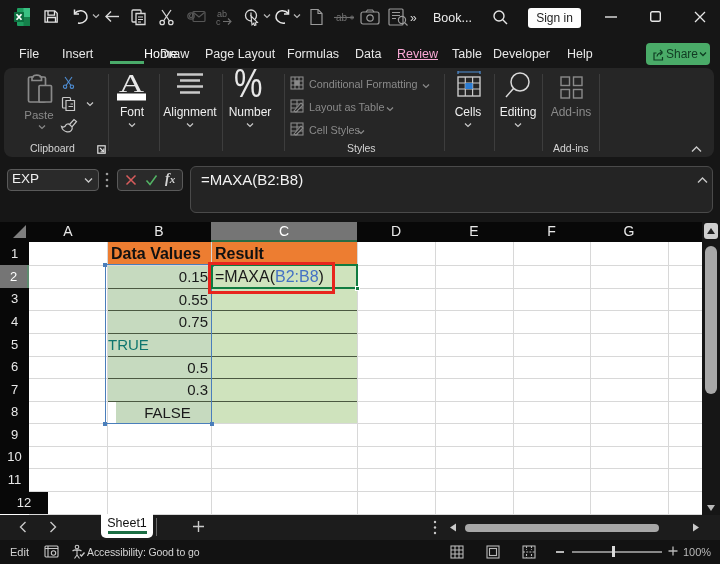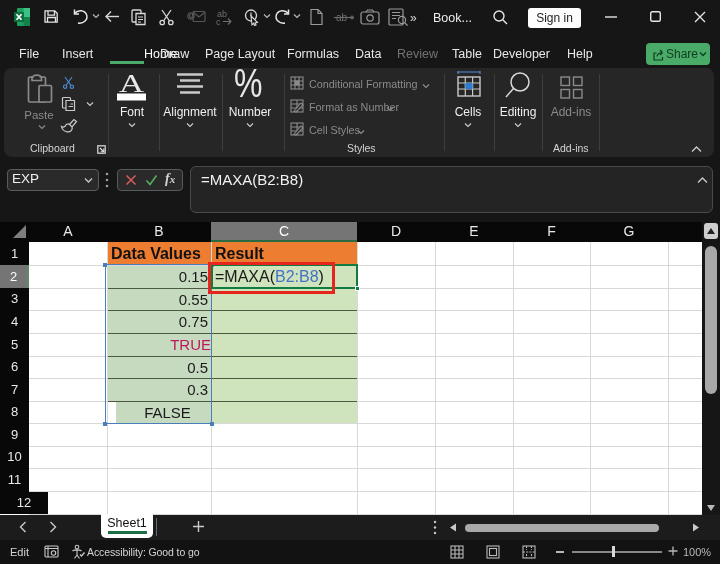--- a/index.html
+++ b/index.html
@@ -133,21 +133,21 @@
 
   <div class="abs" style="left:0;top:38px;width:720px;height:30px;background:#161616;"></div>
   <div class="abs" style="left:19px;top:47px;color:#e8e8e8;font-size:12.5px;">File</div>
   <div class="abs" style="left:62px;top:47px;color:#e8e8e8;font-size:12.5px;">Insert</div>
   <div class="abs" style="left:112px;top:47px;color:#ffffff;font-size:12.5px;margin-left:32px;">Home</div>
   <div class="abs" style="left:110px;top:61px;width:34px;height:2.5px;background:#4aab6a;"></div>
   <div class="abs" style="left:160px;top:47px;color:#e8e8e8;font-size:12.5px;">Draw</div>
   <div class="abs" style="left:205px;top:47px;color:#e8e8e8;font-size:12.5px;">Page Layout</div>
   <div class="abs" style="left:287px;top:47px;color:#e8e8e8;font-size:12.5px;">Formulas</div>
   <div class="abs" style="left:355px;top:47px;color:#e8e8e8;font-size:12.5px;">Data</div>
-  <div class="abs" style="left:397px;top:47px;color:#737373;font-size:12.5px;">Review</div>
+  <div class="abs" style="left:397px;top:47px;color:#f9a8d4;font-size:12.5px;text-decoration:underline;">Review</div>
   <div class="abs" style="left:452px;top:47px;color:#e8e8e8;font-size:12.5px;">Table</div>
   <div class="abs" style="left:493px;top:47px;color:#e8e8e8;font-size:12.5px;">Developer</div>
   <div class="abs" style="left:567px;top:47px;color:#e8e8e8;font-size:12.5px;">Help</div>
 
   <div class="abs" style="left:646px;top:43px;width:64px;height:22px;background:#4aab68;border-radius:4px;"></div>
   <svg class="abs" style="left:652px;top:48px;" width="13" height="13" viewBox="0 0 13 13" fill="none" stroke="#0e3d22" stroke-width="1.2">
     <path d="M4.5 5 H2 V12 H10.5 V9"></path>
     <path d="M5 8.5 C5.5 5.5, 8 4.5, 10.5 4.5 M10.5 4.5 L8 2 M10.5 4.5 L8 7"></path>
   </svg>
   <div class="abs" style="left:666px;top:47px;color:#113a22;font-size:12px;">Share</div>
@@ -234,21 +234,21 @@
   <div class="abs" style="left:309px;top:78px;color:#8a8a8a;font-size:10.8px;">Conditional Formatting</div>
   <svg class="abs" style="left:422px;top:83px;" width="8" height="6" viewBox="0 0 8 6" fill="none" stroke="#8a8a8a" stroke-width="1.2">
       <path d="M1 1.5 L4 4.5 L7 1.5"></path>
     </svg>
 
   <svg class="abs" style="left:290px;top:99px;" width="14" height="14" viewBox="0 0 14 14" fill="none" stroke="#8a8a8a" stroke-width="1.1">
     <rect x="1" y="1" width="12" height="12"></rect>
     <path d="M1 5 h12 M1 9 h12 M7 1 v12"></path>
     <path d="M4 12 L11 4 L13 6 L6 13 z" fill="#262626"></path>
   </svg>
-  <div class="abs" style="left:309px;top:101px;color:#8a8a8a;font-size:10.8px;">Format as Number</div>
+  <div class="abs" style="left:309px;top:101px;color:#8a8a8a;font-size:10.8px;">Layout as Table</div>
   <svg class="abs" style="left:386px;top:106px;" width="8" height="6" viewBox="0 0 8 6" fill="none" stroke="#8a8a8a" stroke-width="1.2">
       <path d="M1 1.5 L4 4.5 L7 1.5"></path>
     </svg>
 
   <svg class="abs" style="left:290px;top:122px;" width="14" height="14" viewBox="0 0 14 14" fill="none" stroke="#8a8a8a" stroke-width="1.1">
     <rect x="1" y="1" width="12" height="12"></rect>
     <path d="M1 5 h12 M1 9 h12 M7 1 v12"></path>
     <path d="M4 12 L11 4 L13 6 L6 13 z" fill="#262626"></path>
   </svg>
   <div class="abs" style="left:309px;top:124px;color:#8a8a8a;font-size:10.8px;">Cell Styles</div>
@@ -375,21 +375,21 @@
 
   <div id="cells">
 <div class="abs" style="left:108px;top:242px;width:103px;height:23px;background:#ed7d31;color:#111;font-size:16px;font-weight:bold;line-height:23px;padding-left:3px;">Data Values</div>
 <div class="abs" style="left:212px;top:242px;width:145px;height:23px;background:#ed7d31;color:#111;font-size:16px;font-weight:bold;line-height:23px;padding-left:3px;">Result</div>
 <div class="abs" style="left:108px;top:266px;width:103px;height:22px;background:#c6dabf;color:#1a1a1a;font-size:15px;line-height:22px;text-align:right;padding-right:3px;">0.15</div>
 <div class="abs" style="left:212px;top:266px;width:145px;height:22px;background:#cfe3bd;"></div>
 <div class="abs" style="left:108px;top:289px;width:103px;height:21px;background:#c6dabf;color:#1a1a1a;font-size:15px;line-height:21px;text-align:right;padding-right:3px;">0.55</div>
 <div class="abs" style="left:212px;top:289px;width:145px;height:21px;background:#cfe3bd;"></div>
 <div class="abs" style="left:108px;top:311px;width:103px;height:22px;background:#c6dabf;color:#1a1a1a;font-size:15px;line-height:22px;text-align:right;padding-right:3px;">0.75</div>
 <div class="abs" style="left:212px;top:311px;width:145px;height:22px;background:#cfe3bd;"></div>
-<div class="abs" style="left:108px;top:334px;width:103px;height:22px;background:#c6dabf;color:#be185d;font-size:15px;line-height:22px;text-align:right;">TRUE</div>
+<div class="abs" style="left:108px;top:334px;width:103px;height:22px;background:#c6dabf;color:#0f766e;font-size:15px;line-height:22px;text-align:left;">TRUE</div>
 <div class="abs" style="left:212px;top:334px;width:145px;height:22px;background:#cfe3bd;"></div>
 <div class="abs" style="left:108px;top:357px;width:103px;height:21px;background:#c6dabf;color:#1a1a1a;font-size:15px;line-height:21px;text-align:right;padding-right:3px;">0.5</div>
 <div class="abs" style="left:212px;top:357px;width:145px;height:21px;background:#cfe3bd;"></div>
 <div class="abs" style="left:108px;top:379px;width:103px;height:22px;background:#c6dabf;color:#1a1a1a;font-size:15px;line-height:22px;text-align:right;padding-right:3px;">0.3</div>
 <div class="abs" style="left:212px;top:379px;width:145px;height:22px;background:#cfe3bd;"></div>
 <div class="abs" style="left:116px;top:402px;width:103px;height:21px;background:#c6dabf;color:#1a1a1a;font-size:15px;line-height:21px;text-align:center;">FALSE</div>
 <div class="abs" style="left:212px;top:402px;width:145px;height:21px;background:#cfe3bd;"></div>
 <div class="abs" style="left:108px;top:288px;width:249px;height:1px;background:#4b5941;"></div>
 <div class="abs" style="left:108px;top:310px;width:249px;height:1px;background:#4b5941;"></div>
 <div class="abs" style="left:108px;top:333px;width:249px;height:1px;background:#4b5941;"></div>

